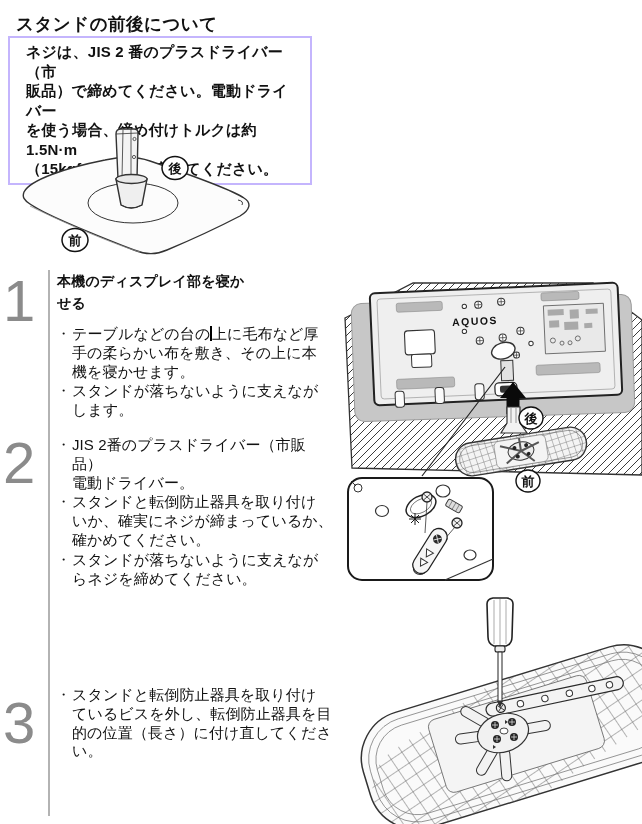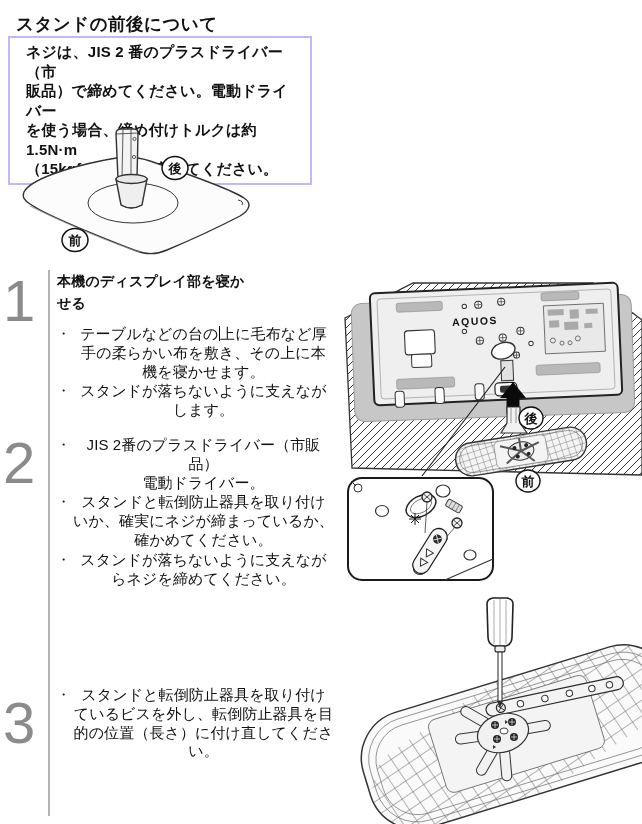--- a/index.html
+++ b/index.html
@@ -39,21 +39,21 @@
   #step-3 .step-number { top:10px; }
 
   .step h2 {
     margin:0 0 11px 0; font-size:14px; font-weight:bold; line-height:22px;
     white-space:pre-line; letter-spacing:0.2px;
   }
   .bullet { display:flex; margin:0 0 1px 0; }
   .bullet .marker { flex:0 0 15px; font-size:13px; line-height:18.8px; }
   .bullet p {
     margin:0; flex:1 1 auto; font-size:15px; line-height:18.8px;
-    white-space:pre-line; letter-spacing:0.1px;text-align:center;
+    white-space:pre-line; letter-spacing:0.1px;
   }
   .caret {
     display:inline-block; width:1.5px; height:15px; background:#000;
     vertical-align:-2px;
   }
 
   svg text { font-family:"Liberation Sans","DejaVu Sans",sans-serif; fill:#111; }
   svg .cjk-label { font-size:13px; font-weight:bold; }
 </style>
 </head>

